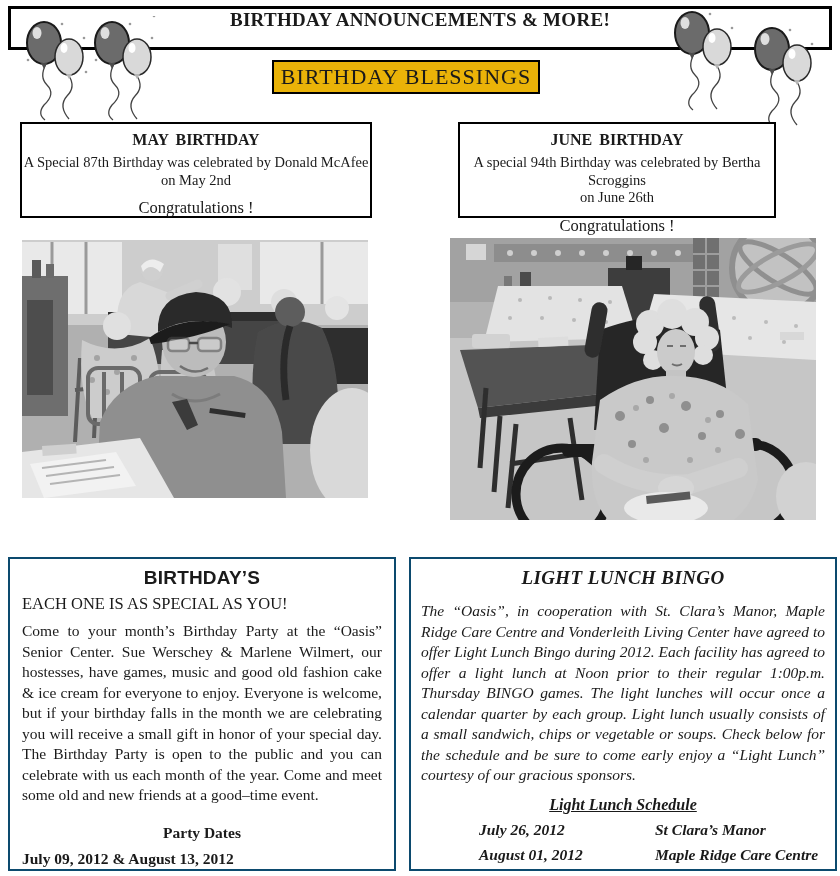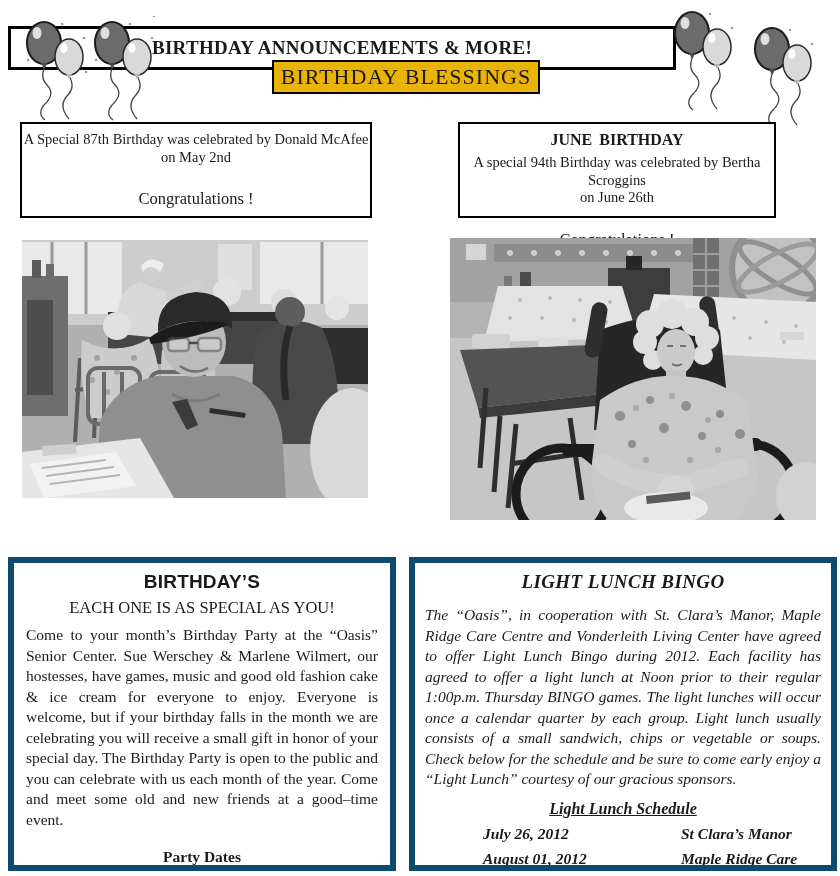--- a/index.html
+++ b/index.html
@@ -1,61 +1,61 @@
 <!DOCTYPE html>
 <html><head>
 <meta charset="utf-8">
 <style>
   html,body{margin:0;padding:0;background:#888;}
   .page{position:relative;width:840px;height:876px;background:#ffffff;overflow:hidden;
         font-family:"Liberation Serif",serif;color:#1a1a1a;}
 
   
-  .banner{position:absolute;left:8px;top:6px;width:668px;height:44px;border:3px solid #000;
-          box-sizing:border-box;display:flex;align-items:center;justify-content:center;background:#fff;margin-top:20px;}
+  .banner{position:absolute;left:8px;top:6px;width:824px;height:44px;border:3px solid #000;
+          box-sizing:border-box;display:flex;align-items:flex-start;justify-content:center;background:#fff;}
   .banner-title{font-weight:bold;font-size:19px;letter-spacing:.3px;}
 
   .balloons{position:absolute;width:72px;height:106px;}
   .b1{left:20px;top:16px;} .b2{left:88px;top:16px;}
   .b3{left:668px;top:6px;} .b4{left:748px;top:22px;}
 
   .blessings{position:absolute;left:272px;top:60px;width:268px;height:34px;border:2px solid #000;
              box-sizing:border-box;display:flex;align-items:center;justify-content:center;background:#eab308;}
   .blessings span{font-size:22px;letter-spacing:1px;}
 
   
   .annc{position:absolute;top:122px;height:96px;border:2px solid #000;box-sizing:border-box;
         text-align:center;padding-top:7px;background:#fff;}
   .annc.may{left:20px;width:352px;}
   .annc.june{left:458px;width:318px;}
   .annc-title{font-weight:bold;font-size:16px;margin-bottom:5px;word-spacing:3px;}
   .annc-line{font-size:14.5px;line-height:17.5px;}
-  .annc-congrats{font-size:16.5px;margin-top:23px;}
+  .annc-congrats{font-size:16.5px;margin-top:9px;}
 
   
   .photo{position:absolute;display:block;}
   .photo-may{left:22px;top:240px;width:346px;height:258px;}
   .photo-june{left:450px;top:238px;width:366px;height:282px;}
 
   
-  .bigbox{position:absolute;top:557px;height:314px;border:6px solid #0c4a6e;box-sizing:border-box;
+  .bigbox{position:absolute;top:557px;height:314px;border:2px solid #0c4a6e;box-sizing:border-box;
           background:#fff;overflow:hidden;}
   .box-birthdays{left:8px;width:388px;padding:8px 12px 0 12px;}
   .box-bingo{left:409px;width:428px;padding:8px 10px 0 10px;font-style:italic;}
   .bigbox h2{margin:0 0 5px 0;text-align:center;font-size:19px;}
   .box-birthdays h2{font-family:"Liberation Sans",sans-serif;letter-spacing:.2px;}
   .box-bingo h2{font-family:"Liberation Serif",serif;letter-spacing:.4px;margin-bottom:12px;}
-  .box-sub{text-align:center;font-size:16.5px;margin-bottom:7px;}
+  .box-sub{text-align:left;font-size:16.5px;margin-bottom:7px;}
   .box-body{font-size:15.5px;line-height:20.5px;text-align:justify;}
   .party-label{text-align:center;font-weight:bold;font-size:15.5px;margin-top:18px;}
   .party-dates{text-align:left;font-weight:bold;font-size:15.5px;margin-top:8px;}
   .sched-title{text-align:center;font-weight:bold;font-size:16px;text-decoration:underline;margin-top:10px;}
   .sched-row{display:flex;margin:7px 0 0 58px;font-weight:bold;font-size:15.5px;}
   .sched-date{width:176px;}
-  .sched-venue{flex:1;margin-left:22px;}
+  .sched-venue{flex:1;}
 </style>
 </head>
 <body>
 
 <div class="page">
 
   <div class="banner">
     <div class="banner-title">BIRTHDAY ANNOUNCEMENTS &amp; MORE!</div>
   </div>
 
@@ -110,20 +110,21 @@
     <path d="M46 58 l6 0 l-3 5 z" fill="#b5b5b5"></path>
     <circle cx="42" cy="8" r="1.3" fill="#9a9a9a"></circle>
       <circle cx="64" cy="22" r="1.3" fill="#9a9a9a"></circle>
   </svg>
 
   <div class="blessings">
     <span>BIRTHDAY BLESSINGS</span>
   </div>
 
   <div class="annc may">
+    <div class="annc-title">MAY  BIRTHDAY</div>
     <div class="annc-line">A Special 87th Birthday was celebrated by Donald McAfee</div>
     <div class="annc-line">on May 2nd</div>
     <div class="annc-congrats">Congratulations !</div>
   </div>
 
   <div class="annc june">
     <div class="annc-title">JUNE BIRTHDAY</div>
     <div class="annc-line">A special 94th Birthday was celebrated by Bertha Scroggins</div>
     <div class="annc-line">on June 26th</div>
     <div class="annc-congrats">Congratulations !</div>

